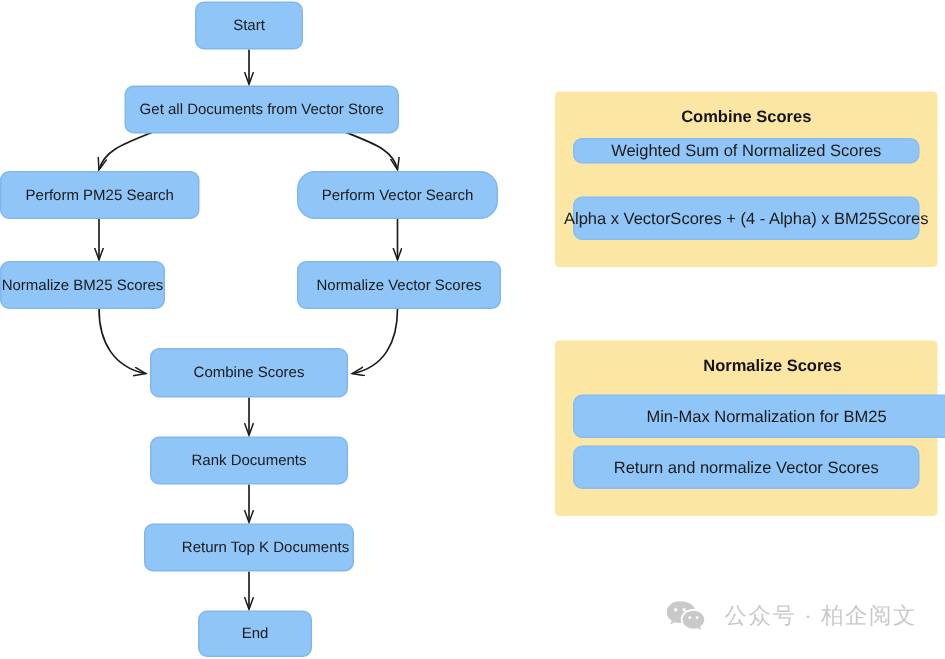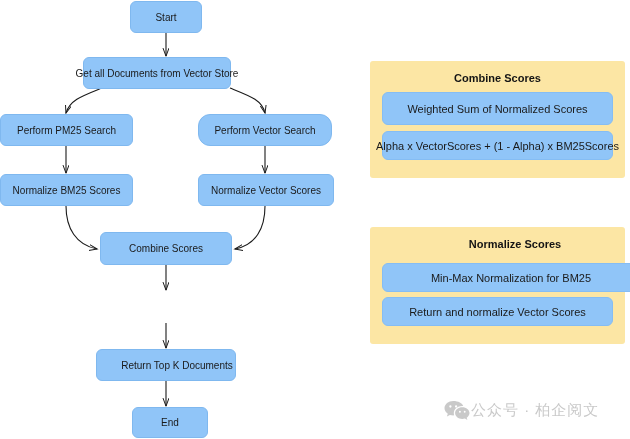--- a/index.html
+++ b/index.html
@@ -70,21 +70,21 @@
     box-sizing: border-box;
     white-space: nowrap;
   }
   
   #watermark {
     position: absolute;
     left: 444px;
     top: 400px;
     display: flex;
     align-items: center;
-    gap: 1px;
+    gap: 13px;
     color: #c9c9c9;
     font-size: 15px;
     letter-spacing: 1px;
     user-select: none;
   }
   #watermark svg { display: block; }
 </style>
 </head>
 <body>
 
@@ -113,41 +113,42 @@
 
     <path d="M166,265 L166,290" fill="none" stroke="#1a1a1a" stroke-width="1.1" marker-end="url(#arrowhead)"></path>
 
     <path d="M166,323 L166,348" fill="none" stroke="#1a1a1a" stroke-width="1.1" marker-end="url(#arrowhead)"></path>
 
     <path d="M166,381 L166,406" fill="none" stroke="#1a1a1a" stroke-width="1.1" marker-end="url(#arrowhead)"></path>
   </svg>
 
   <div class="node" style="left:130px; top:1px; width:72px; height:32px;">Start</div>
 
-  <div class="node" style="left:83px; top:57px; width:148px; height:32px;">Get all Documents from Vector Store</div>
+  <div class="node" style="left:83px; top:57px; width:183px; height:32px;">Get all Documents from Vector Store</div>
 
   <div class="node" style="left:0px; top:114px; width:133px; height:32px;">Perform PM25 Search</div>
 
   <div class="node" style="left:198px; top:114px; width:134px; height:32px;border-radius:12px;">Perform Vector Search</div>
 
-  <div class="node" style="left:0px; top:174px; width:133px; height:32px;">Normalize BM25 Scores</div>
+  <div class="node" style="left:0px; top:174px; width:110px; height:32px;">Normalize BM25 Scores</div>
 
   <div class="node" style="left:198px; top:174px; width:136px; height:32px;">Normalize Vector Scores</div>
 
   <div class="node" style="left:100px; top:232px; width:132px; height:33px;">Combine Scores</div>
 
+  <div class="node" style="left:100px; top:291px; width:132px; height:32px;">Rank Documents</div>
 
   <div class="node" style="left:96px; top:349px; width:140px; height:32px;padding-left:22px;">Return Top K Documents</div>
 
   <div class="node" style="left:132px; top:407px; width:76px; height:31px;">End</div>
 
   <div class="panel" style="left:370px; top:61px; width:255px; height:117px;">
     <div class="panel-title" style="top:11px;">Combine Scores</div>
-    <div class="panel-item" style="left:12px; top:31px; width:231px; height:33px;">Weighted Sum of Normalized Scores</div>
-    <div class="panel-item" style="left:12px; top:70px; width:231px; height:29px;">Alpha x VectorScores + (1 - Alpha) x BM25Scores</div>
+    <div class="panel-item" style="left:12px; top:31px; width:231px; height:17px;">Weighted Sum of Normalized Scores</div>
+    <div class="panel-item" style="left:12px; top:70px; width:231px; height:29px;">Alpha x VectorScores + (4 - Alpha) x BM25Scores</div>
   </div>
 
   <div class="panel" style="left:370px; top:227px; width:255px; height:117px;">
     <div class="panel-title" style="top:11px;padding-left:35px;">Normalize Scores</div>
     <div class="panel-item" style="left:12px; top:36px; width:258px; height:29px;">Min-Max Normalization for BM25</div>
     <div class="panel-item" style="left:12px; top:70px; width:231px; height:29px;">Return and normalize Vector Scores</div>
   </div>
 
   <div id="watermark">
     <span>

